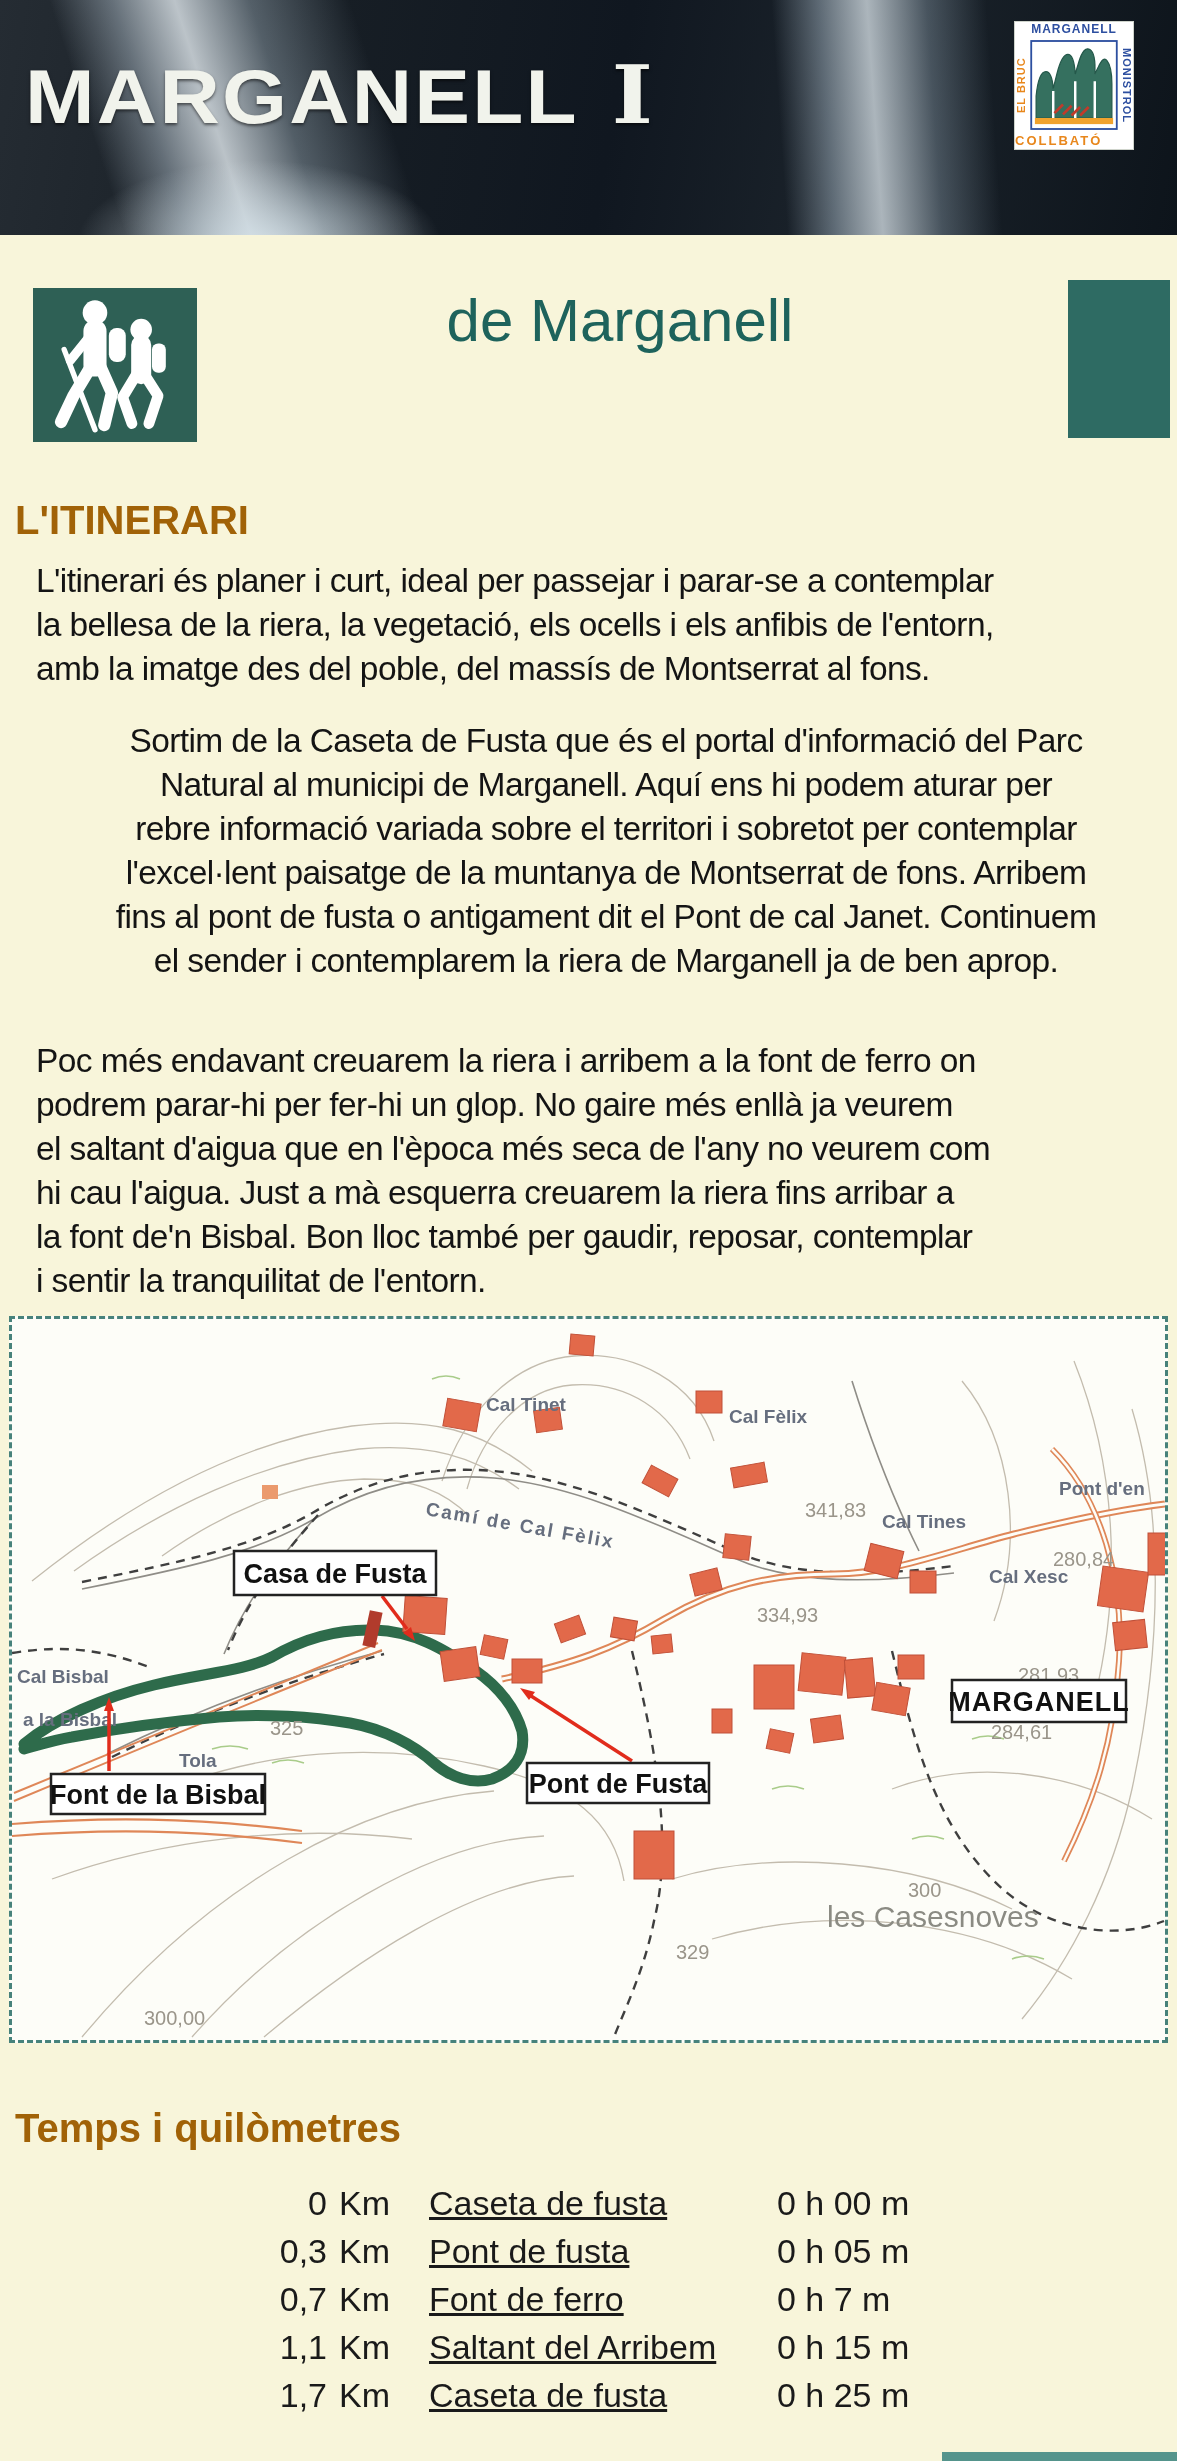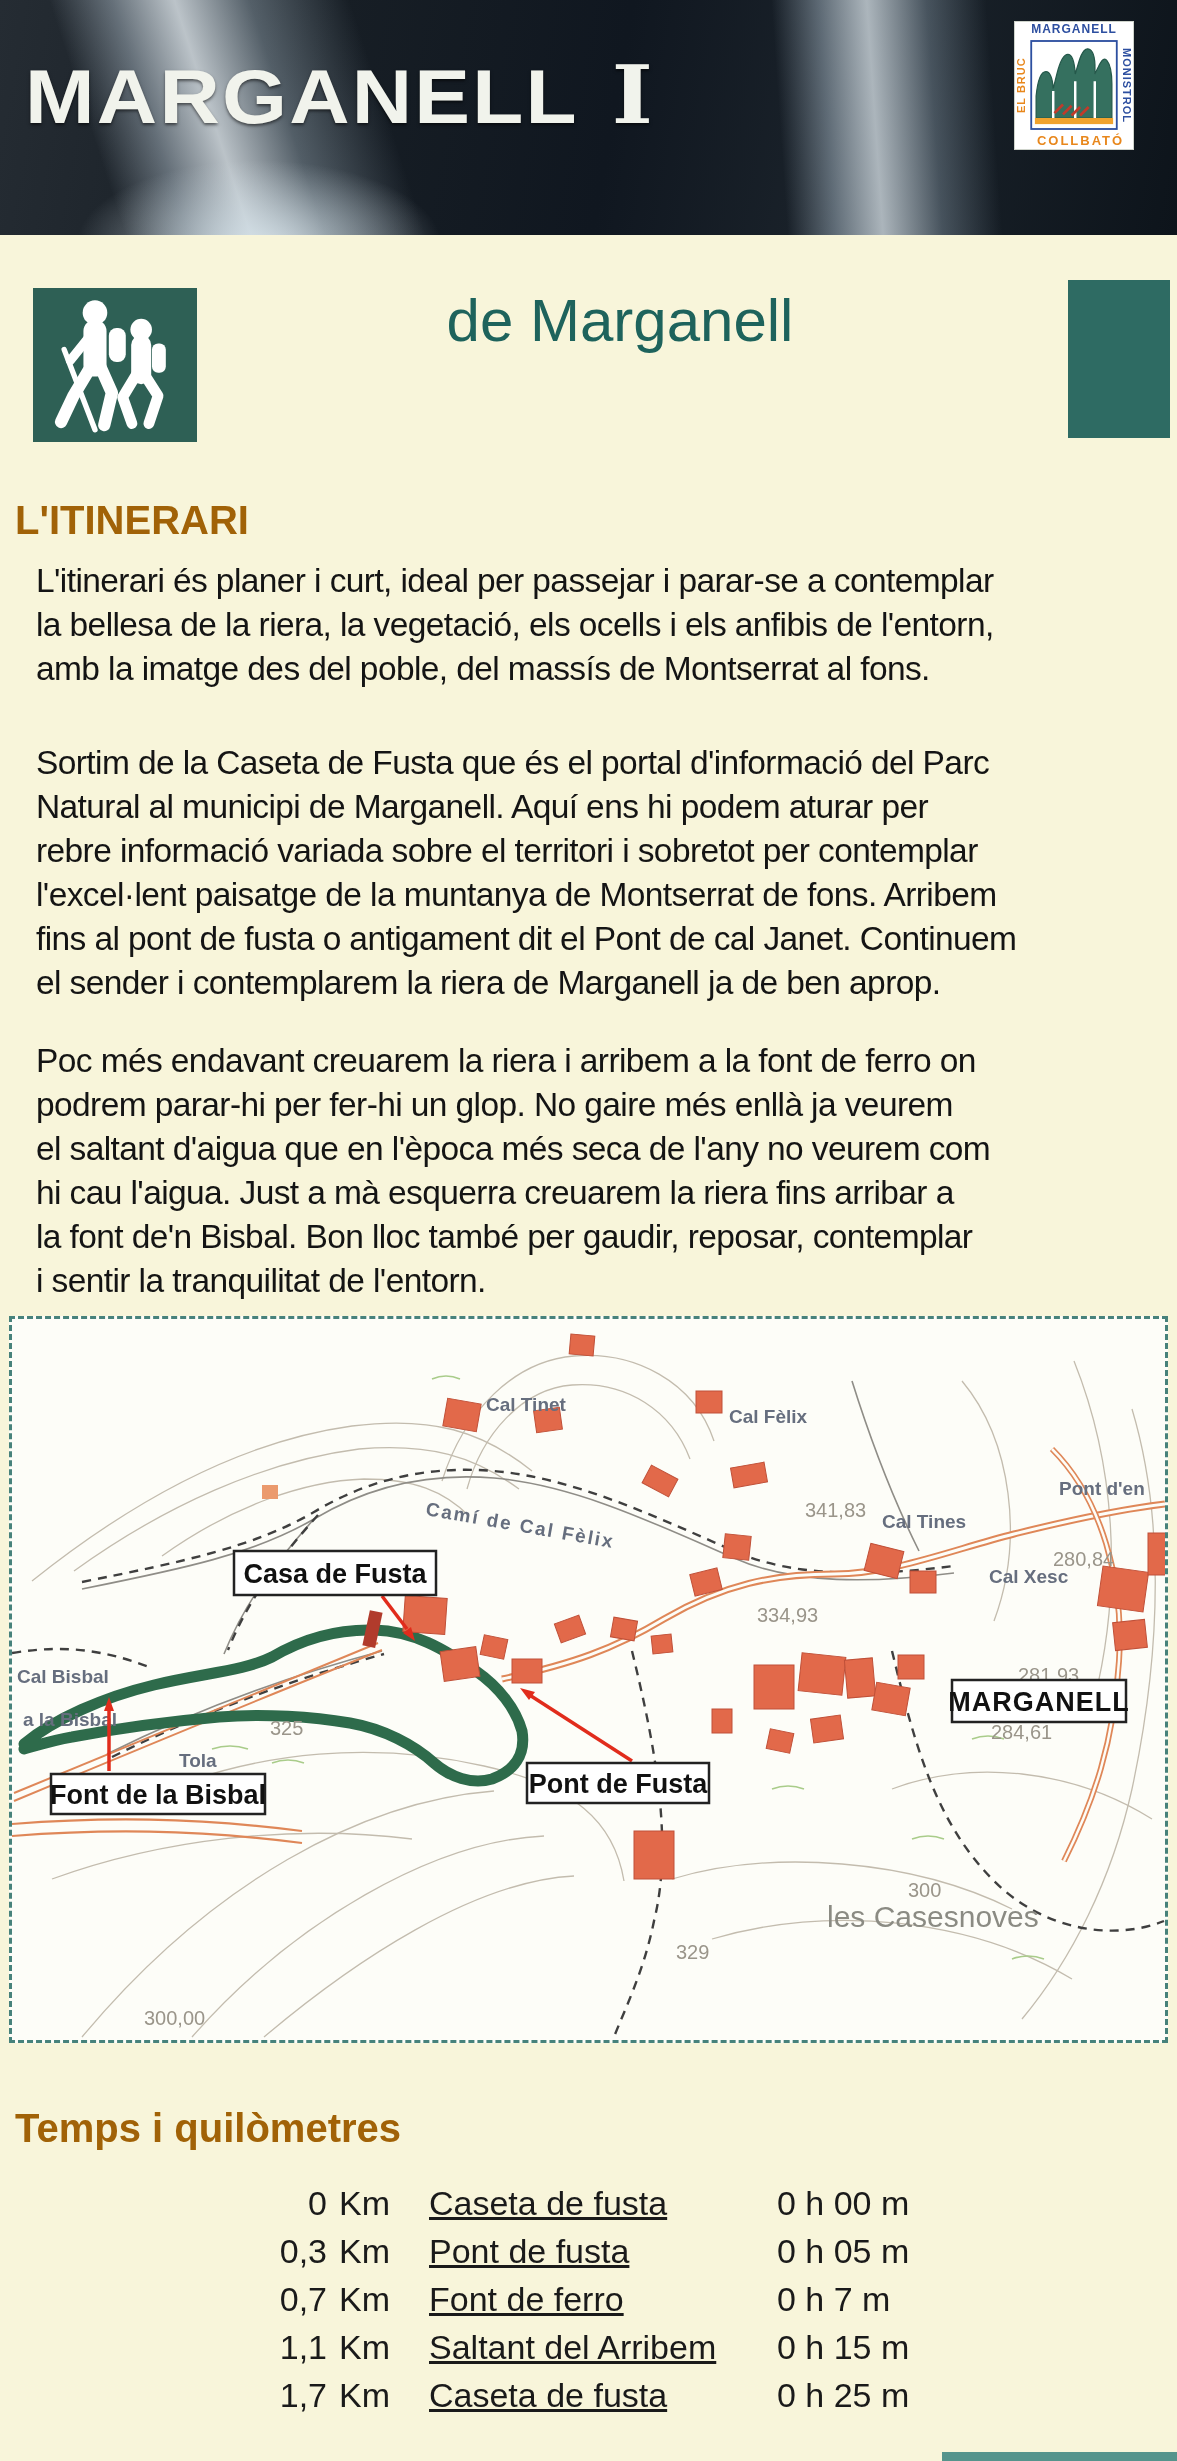--- a/index.html
+++ b/index.html
@@ -17,22 +17,22 @@
       font-size:76px;letter-spacing:2px;transform:scaleX(1.1);transform-origin:left;
       text-shadow:0 2px 3px rgba(0,0,0,.55);white-space:nowrap;}
   .hero-title .roman{font-family:"DejaVu Serif",serif;font-size:80px;font-weight:bold;margin-left:30px;}
 
   
   .badge{position:absolute;left:1015px;top:22px;width:118px;height:127px;background:#fff;
      box-shadow:0 0 0 1px #cfd4cc;display:grid;
      grid-template-columns:15px 1fr 15px;grid-template-rows:15px 1fr 16px;}
   .badge .t{grid-column:2;grid-row:1;text-align:center;color:#2d4fa0;font-weight:bold;
      font-size:12px;letter-spacing:1px;line-height:15px;}
-  .badge .b{grid-column:1/4;grid-row:3;text-align:center;color:#e8871c;font-weight:bold;
-     font-size:13px;letter-spacing:2px;line-height:16px;margin-left:13px;}
+  .badge .b{grid-column:1/4;grid-row:3;color:#e8871c;font-weight:bold;
+     font-size:13px;letter-spacing:2px;line-height:16px;}
   .badge .l{grid-column:1;grid-row:2;writing-mode:vertical-rl;transform:rotate(180deg);
      text-align:center;color:#e8871c;font-weight:bold;font-size:11px;letter-spacing:1px;}
   .badge .r{grid-column:3;grid-row:2;writing-mode:vertical-rl;text-align:center;color:#2d4fa0;
      font-weight:bold;font-size:11px;letter-spacing:1px;}
   .badge .m{grid-column:2;grid-row:2;}
 
   
   .hikers{position:absolute;left:33px;top:288px;width:164px;height:154px;background:#2e6055;}
   .route-title{position:absolute;left:230px;top:285px;width:780px;text-align:center;
      color:#1e635c;font-size:60px;line-height:72px;}
@@ -106,21 +106,21 @@
   </div>
   <div class="route-title">
     <div>de Marganell</div>
   </div>
   <div class="teal-bar"></div>
 
   <div class="sec-heading" style="top:498px;">L'ITINERARI</div>
   <p class="body-par" style="top:548px;">L'itinerari és planer i curt, ideal per passejar i parar-se a contemplar
 la bellesa  de la riera, la vegetació, els ocells i els anfibis de l'entorn,
 amb la imatge des del poble, del massís de Montserrat al fons.</p>
-  <p class="body-par" style="top:730px;">Sortim de la Caseta de Fusta que és el portal d'informació del Parc
+  <p class="body-par" style="top:708px;text-align:center;">Sortim de la Caseta de Fusta que és el portal d'informació del Parc
 Natural al municipi de Marganell. Aquí ens hi podem aturar per
 rebre informació variada sobre el territori i sobretot per contemplar
 l'excel·lent paisatge de la muntanya de Montserrat de fons. Arribem
 fins al pont de fusta o antigament dit el Pont de cal Janet. Continuem
 el sender i contemplarem la riera de Marganell ja de ben aprop.</p>
   <p class="body-par" style="top:1028px;">Poc més endavant creuarem la riera i arribem a la font de ferro on
 podrem parar-hi per fer-hi un glop. No gaire més enllà ja veurem
 el saltant d'aigua que en l'època més seca de l'any no veurem com
 hi cau l'aigua. Just a mà esquerra creuarem la riera fins arribar a
 la font de'n Bisbal. Bon lloc també per gaudir, reposar, contemplar

